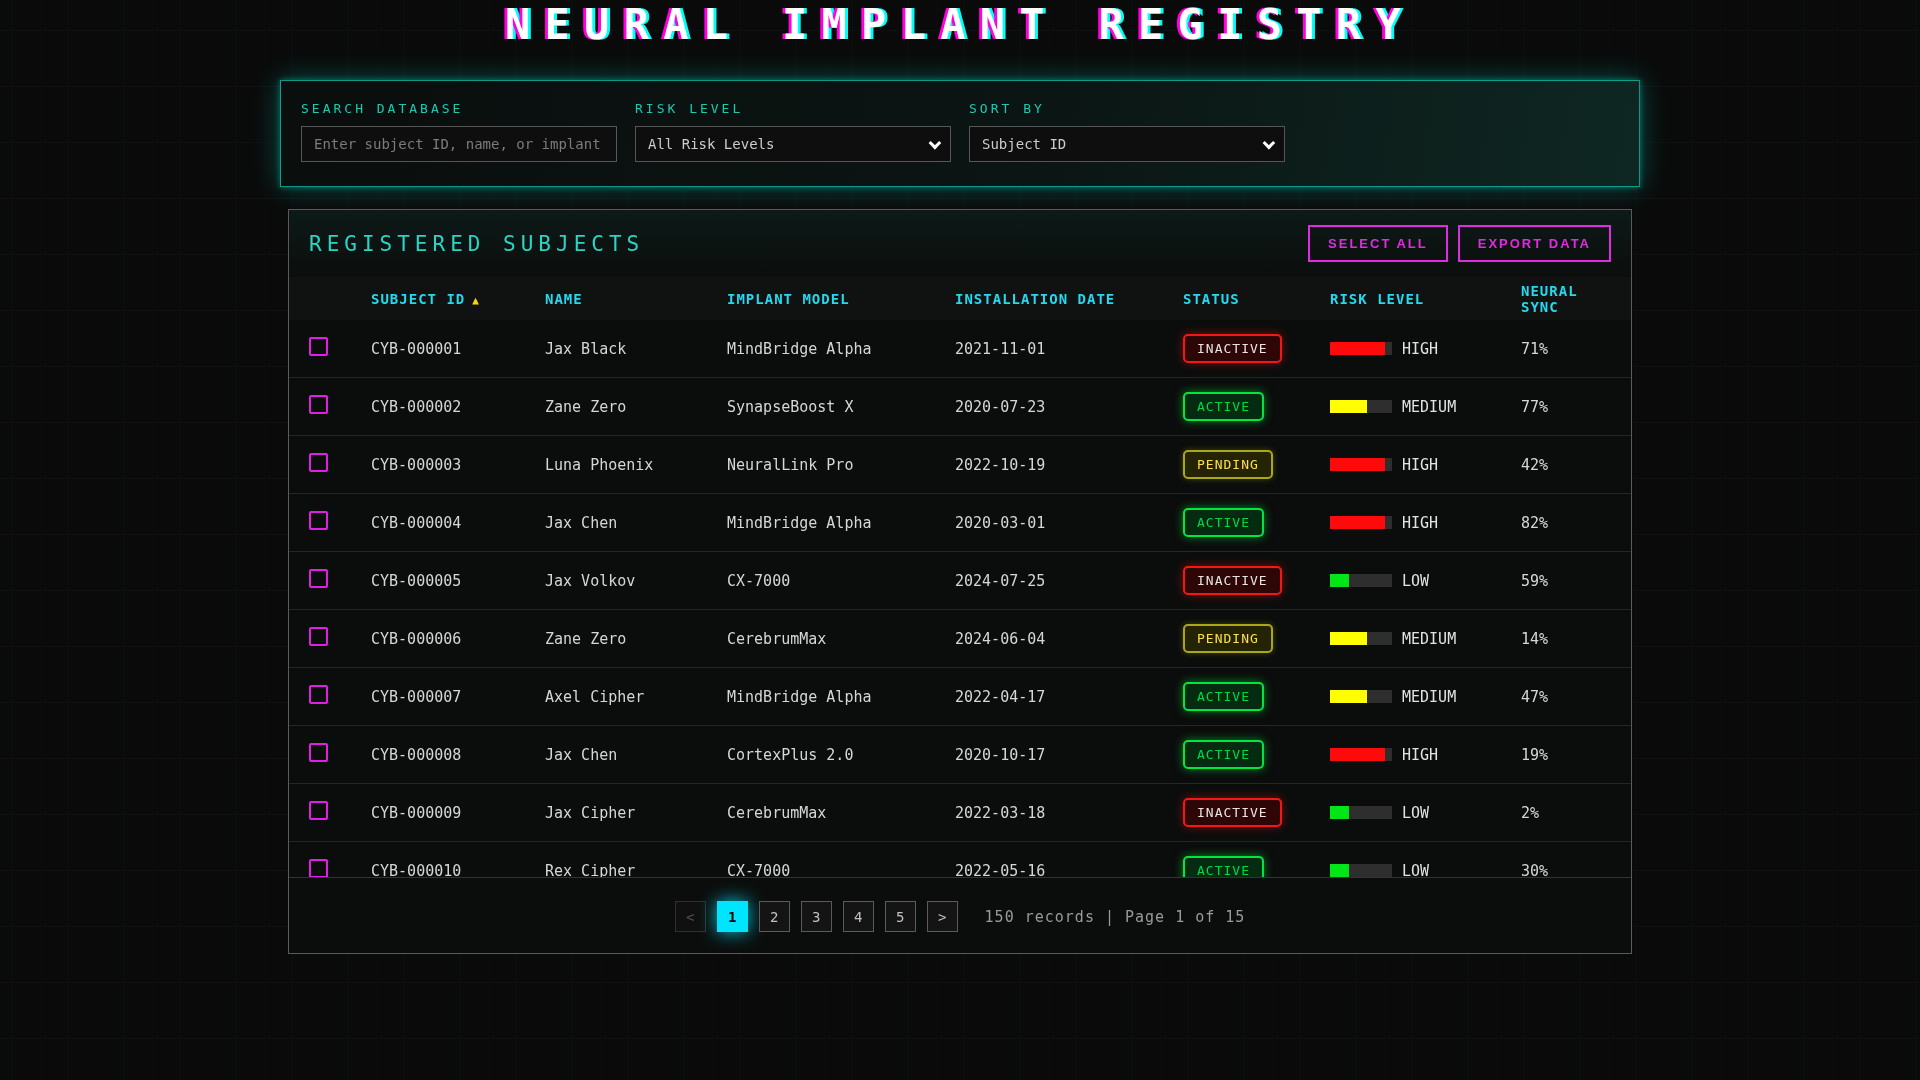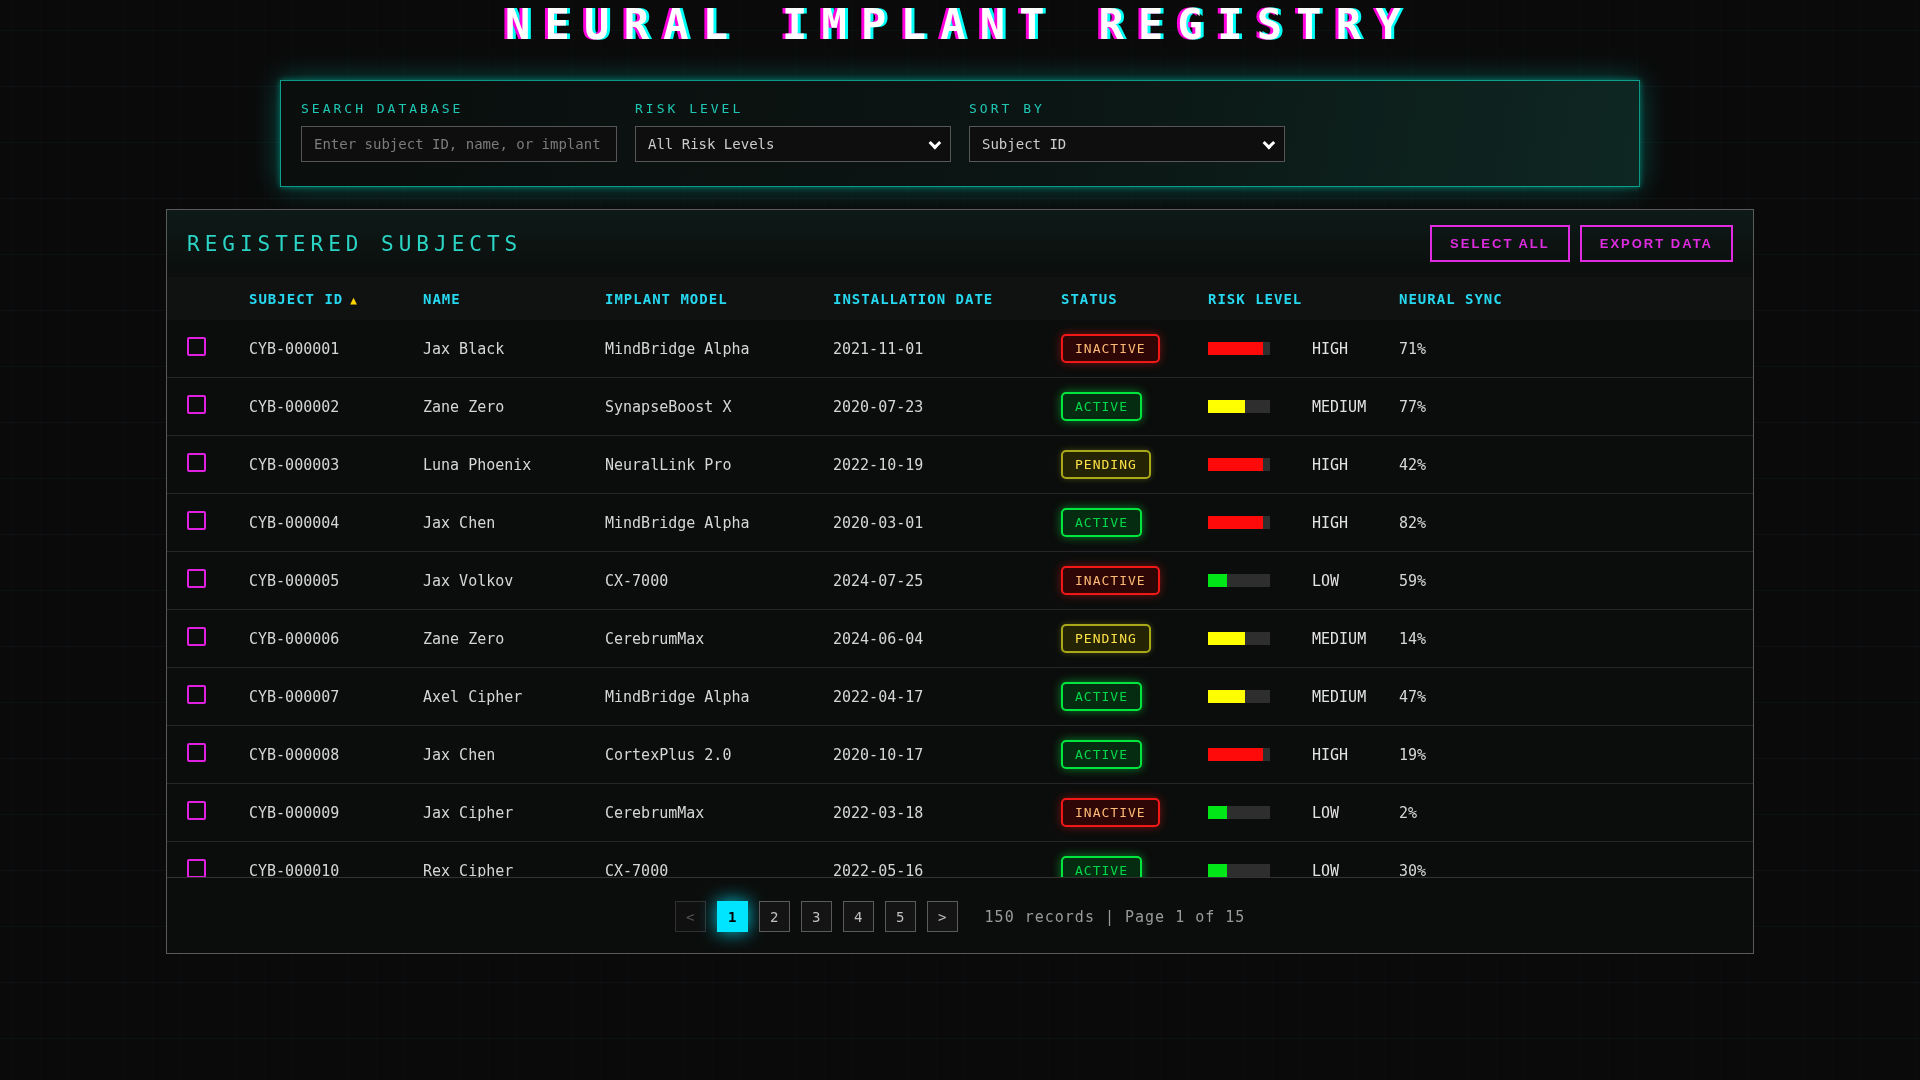--- a/index.html
+++ b/index.html
@@ -47,21 +47,21 @@
   }
   .text-input::placeholder { color:#7c7c7c; font-family:"DejaVu Sans Mono", monospace; }
   .fake-select { position:relative; justify-content:space-between; cursor:pointer; }
   .chev {
     width:9px; height:9px; border-right:3px solid #ffffff; border-bottom:3px solid #ffffff;
     transform:rotate(45deg) translateY(-2px); display:inline-block; flex:0 0 auto;
   }
 
   
   .table-panel {
-    width:1588px; margin:22px auto 0; height:745px;
+    width:1344px; margin:22px auto 0; height:745px;
     background:#0b0d0c; border:1px solid #5a5a5a;
     display:flex; flex-direction:column; overflow:hidden;
   }
   .panel-header {
     height:67px; flex:0 0 auto; padding:0 20px;
     background:linear-gradient(180deg,#0d1removed 0,#0d1715 0%, #0b0e0d 100%);
     background:linear-gradient(180deg,#0d1A17 0%, #0b0e0d 100%);
     display:flex; align-items:center; justify-content:space-between;
   }
   .panel-title { color:#2bd4c4; font-size:21px; letter-spacing:5px; }
@@ -88,30 +88,30 @@
   .checkbox {
     width:19px; height:19px; border:2px solid #e020e0; border-radius:2px;
     background:transparent; cursor:pointer; display:inline-block;
   }
 
   .badge {
     display:inline-block; padding:5px 12px; border-radius:5px;
     font-size:13px; letter-spacing:1px; border:2px solid;
   }
   .badge.active   { color:#00d84a; border-color:#00e63e; background:#052b10; box-shadow:0 0 10px rgba(0,230,62,0.55); }
-  .badge.inactive { color:#fdba74; border-color:#f21818; background:#2e0606; box-shadow:0 0 10px rgba(242,24,24,0.45); }
+  .badge.inactive { color:#e5e5e5; border-color:#f21818; background:#2e0606; box-shadow:0 0 10px rgba(242,24,24,0.45); }
   .badge.pending  { color:#fde047; border-color:#a8a818; background:#242405; box-shadow:0 0 6px rgba(200,200,40,0.3); }
 
   .risk-cell { display:flex; align-items:center; }
   .risk-bar { width:62px; height:13px; background:#2e2e2e; margin-right:10px; flex:0 0 auto; }
   .risk-fill { height:100%; }
   .risk-fill.high   { background:#ff0a0a; }
   .risk-fill.medium { background:#ffff00; }
   .risk-fill.low    { background:#00e617; }
-  .risk-label { color:#e2e2e2;margin-left:32px; }
+  .risk-label { color:#e2e2e2; }
 
   
   .pagination-bar {
     height:78px; flex:0 0 auto; border-top:1px solid #333;
     display:flex; align-items:center; justify-content:center; gap:11px;
   }
   .page-btn {
     min-width:31px; height:31px; background:#141414; border:1px solid #5a5a5a;
     color:#c0c0c0; font-family:"DejaVu Sans Mono", monospace; font-size:14px; cursor:pointer;
   }

